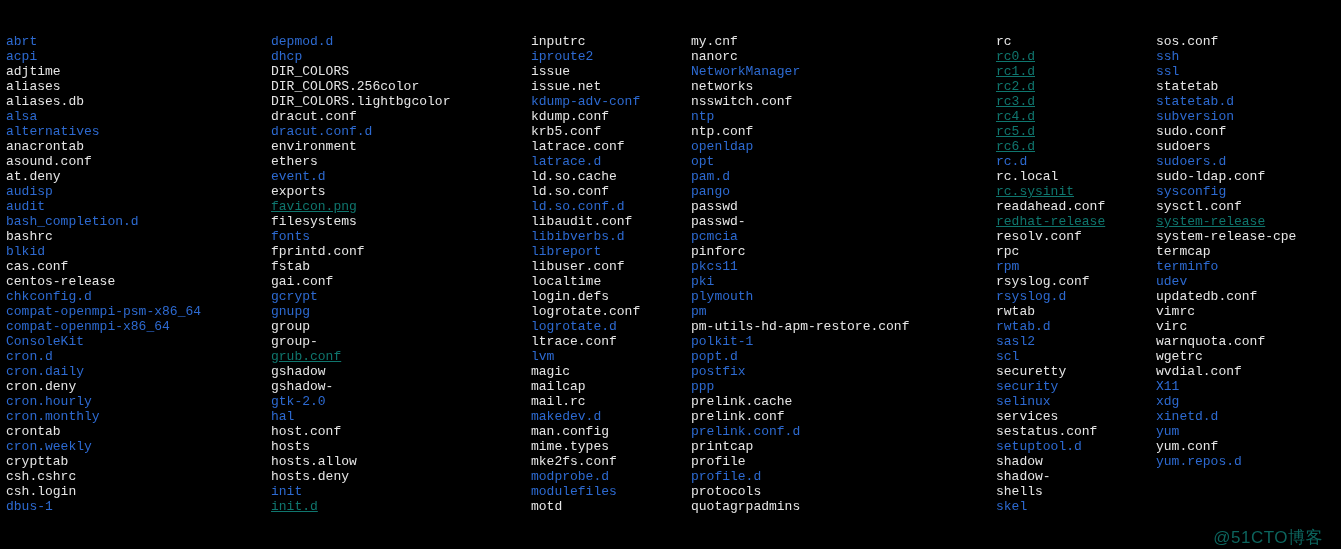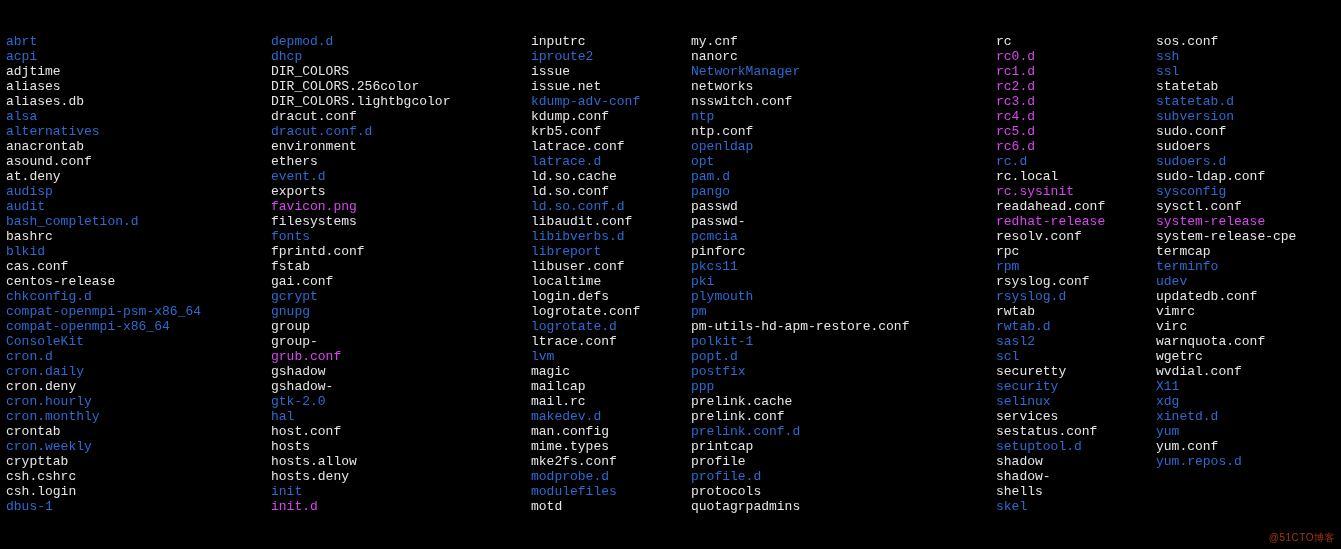--- a/index.html
+++ b/index.html
@@ -19,27 +19,27 @@
     padding: 4px 6px;
     white-space: pre;
   }
   .prompt { color: #ffffff; }
   .cols {
     display: grid;
     grid-template-columns: 265px 260px 160px 305px 160px auto;
   }
   .c-plain { color: #e6e6e6; }
   .c-dir   { color: #2d6ad1; }        
-  .c-link  { color: #d946ef; }        
+  .c-link  { color: #0f766e; text-decoration: underline; }        
   .watermark {
     position: absolute;
-    right: 6px;
+    right: 18px;
     bottom: 4px;
-    color: #c2410c;
-    font-size: 10px;
+    color: #0f766e;
+    font-size: 17px;
     font-family: sans-serif;
     opacity: 0.85;
     letter-spacing: 0.5px;
   }
 </style>
 </head>
 <body>
 
 <div class="terminal">
   <div class="cols" id="ls-grid"><span class="c-dir">abrt</span><span class="c-dir">depmod.d</span><span class="c-plain">inputrc</span><span class="c-plain">my.cnf</span><span class="c-plain">rc</span><span class="c-plain">sos.conf</span><span class="c-dir">acpi</span><span class="c-dir">dhcp</span><span class="c-dir">iproute2</span><span class="c-plain">nanorc</span><span class="c-link">rc0.d</span><span class="c-dir">ssh</span><span class="c-plain">adjtime</span><span class="c-plain">DIR_COLORS</span><span class="c-plain">issue</span><span class="c-dir">NetworkManager</span><span class="c-link">rc1.d</span><span class="c-dir">ssl</span><span class="c-plain">aliases</span><span class="c-plain">DIR_COLORS.256color</span><span class="c-plain">issue.net</span><span class="c-plain">networks</span><span class="c-link">rc2.d</span><span class="c-plain">statetab</span><span class="c-plain">aliases.db</span><span class="c-plain">DIR_COLORS.lightbgcolor</span><span class="c-dir">kdump-adv-conf</span><span class="c-plain">nsswitch.conf</span><span class="c-link">rc3.d</span><span class="c-dir">statetab.d</span><span class="c-dir">alsa</span><span class="c-plain">dracut.conf</span><span class="c-plain">kdump.conf</span><span class="c-dir">ntp</span><span class="c-link">rc4.d</span><span class="c-dir">subversion</span><span class="c-dir">alternatives</span><span class="c-dir">dracut.conf.d</span><span class="c-plain">krb5.conf</span><span class="c-plain">ntp.conf</span><span class="c-link">rc5.d</span><span class="c-plain">sudo.conf</span><span class="c-plain">anacrontab</span><span class="c-plain">environment</span><span class="c-plain">latrace.conf</span><span class="c-dir">openldap</span><span class="c-link">rc6.d</span><span class="c-plain">sudoers</span><span class="c-plain">asound.conf</span><span class="c-plain">ethers</span><span class="c-dir">latrace.d</span><span class="c-dir">opt</span><span class="c-dir">rc.d</span><span class="c-dir">sudoers.d</span><span class="c-plain">at.deny</span><span class="c-dir">event.d</span><span class="c-plain">ld.so.cache</span><span class="c-dir">pam.d</span><span class="c-plain">rc.local</span><span class="c-plain">sudo-ldap.conf</span><span class="c-dir">audisp</span><span class="c-plain">exports</span><span class="c-plain">ld.so.conf</span><span class="c-dir">pango</span><span class="c-link">rc.sysinit</span><span class="c-dir">sysconfig</span><span class="c-dir">audit</span><span class="c-link">favicon.png</span><span class="c-dir">ld.so.conf.d</span><span class="c-plain">passwd</span><span class="c-plain">readahead.conf</span><span class="c-plain">sysctl.conf</span><span class="c-dir">bash_completion.d</span><span class="c-plain">filesystems</span><span class="c-plain">libaudit.conf</span><span class="c-plain">passwd-</span><span class="c-link">redhat-release</span><span class="c-link">system-release</span><span class="c-plain">bashrc</span><span class="c-dir">fonts</span><span class="c-dir">libibverbs.d</span><span class="c-dir">pcmcia</span><span class="c-plain">resolv.conf</span><span class="c-plain">system-release-cpe</span><span class="c-dir">blkid</span><span class="c-plain">fprintd.conf</span><span class="c-dir">libreport</span><span class="c-plain">pinforc</span><span class="c-plain">rpc</span><span class="c-plain">termcap</span><span class="c-plain">cas.conf</span><span class="c-plain">fstab</span><span class="c-plain">libuser.conf</span><span class="c-dir">pkcs11</span><span class="c-dir">rpm</span><span class="c-dir">terminfo</span><span class="c-plain">centos-release</span><span class="c-plain">gai.conf</span><span class="c-plain">localtime</span><span class="c-dir">pki</span><span class="c-plain">rsyslog.conf</span><span class="c-dir">udev</span><span class="c-dir">chkconfig.d</span><span class="c-dir">gcrypt</span><span class="c-plain">login.defs</span><span class="c-dir">plymouth</span><span class="c-dir">rsyslog.d</span><span class="c-plain">updatedb.conf</span><span class="c-dir">compat-openmpi-psm-x86_64</span><span class="c-dir">gnupg</span><span class="c-plain">logrotate.conf</span><span class="c-dir">pm</span><span class="c-plain">rwtab</span><span class="c-plain">vimrc</span><span class="c-dir">compat-openmpi-x86_64</span><span class="c-plain">group</span><span class="c-dir">logrotate.d</span><span class="c-plain">pm-utils-hd-apm-restore.conf</span><span class="c-dir">rwtab.d</span><span class="c-plain">virc</span><span class="c-dir">ConsoleKit</span><span class="c-plain">group-</span><span class="c-plain">ltrace.conf</span><span class="c-dir">polkit-1</span><span class="c-dir">sasl2</span><span class="c-plain">warnquota.conf</span><span class="c-dir">cron.d</span><span class="c-link">grub.conf</span><span class="c-dir">lvm</span><span class="c-dir">popt.d</span><span class="c-dir">scl</span><span class="c-plain">wgetrc</span><span class="c-dir">cron.daily</span><span class="c-plain">gshadow</span><span class="c-plain">magic</span><span class="c-dir">postfix</span><span class="c-plain">securetty</span><span class="c-plain">wvdial.conf</span><span class="c-plain">cron.deny</span><span class="c-plain">gshadow-</span><span class="c-plain">mailcap</span><span class="c-dir">ppp</span><span class="c-dir">security</span><span class="c-dir">X11</span><span class="c-dir">cron.hourly</span><span class="c-dir">gtk-2.0</span><span class="c-plain">mail.rc</span><span class="c-plain">prelink.cache</span><span class="c-dir">selinux</span><span class="c-dir">xdg</span><span class="c-dir">cron.monthly</span><span class="c-dir">hal</span><span class="c-dir">makedev.d</span><span class="c-plain">prelink.conf</span><span class="c-plain">services</span><span class="c-dir">xinetd.d</span><span class="c-plain">crontab</span><span class="c-plain">host.conf</span><span class="c-plain">man.config</span><span class="c-dir">prelink.conf.d</span><span class="c-plain">sestatus.conf</span><span class="c-dir">yum</span><span class="c-dir">cron.weekly</span><span class="c-plain">hosts</span><span class="c-plain">mime.types</span><span class="c-plain">printcap</span><span class="c-dir">setuptool.d</span><span class="c-plain">yum.conf</span><span class="c-plain">crypttab</span><span class="c-plain">hosts.allow</span><span class="c-plain">mke2fs.conf</span><span class="c-plain">profile</span><span class="c-plain">shadow</span><span class="c-dir">yum.repos.d</span><span class="c-plain">csh.cshrc</span><span class="c-plain">hosts.deny</span><span class="c-dir">modprobe.d</span><span class="c-dir">profile.d</span><span class="c-plain">shadow-</span><span></span><span class="c-plain">csh.login</span><span class="c-dir">init</span><span class="c-dir">modulefiles</span><span class="c-plain">protocols</span><span class="c-plain">shells</span><span></span><span class="c-dir">dbus-1</span><span class="c-link">init.d</span><span class="c-plain">motd</span><span class="c-plain">quotagrpadmins</span><span class="c-dir">skel</span><span></span></div>

